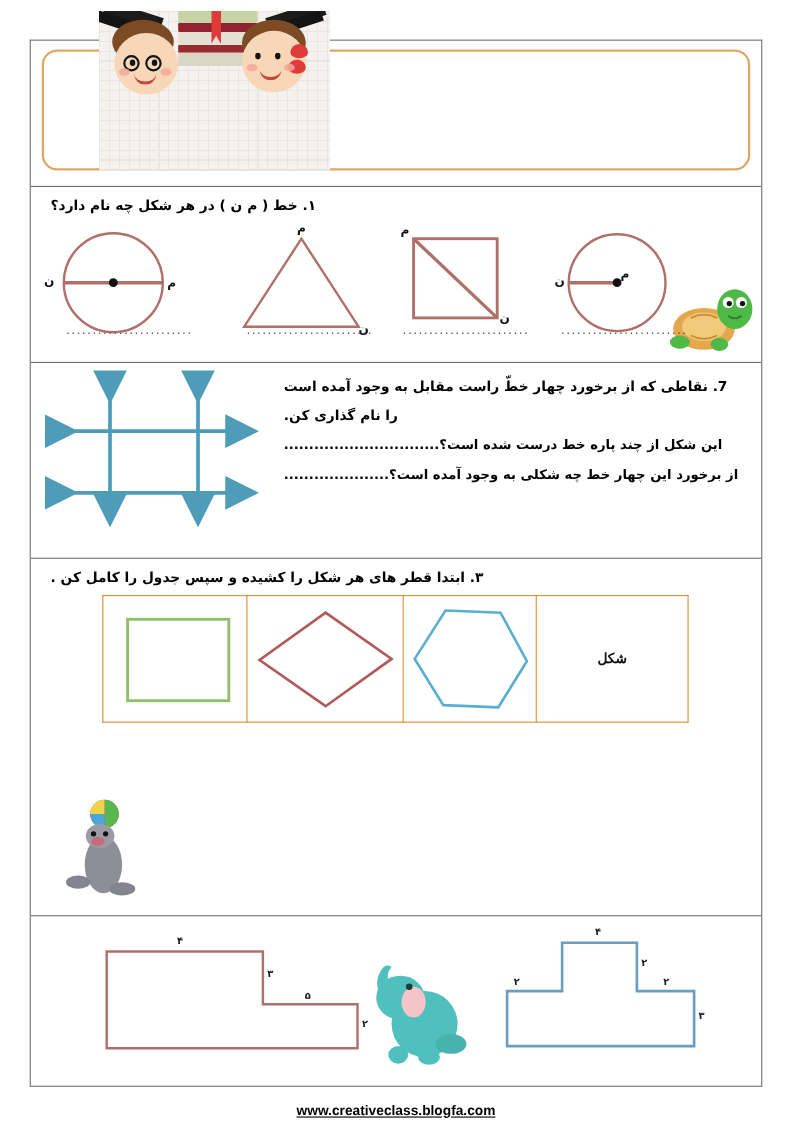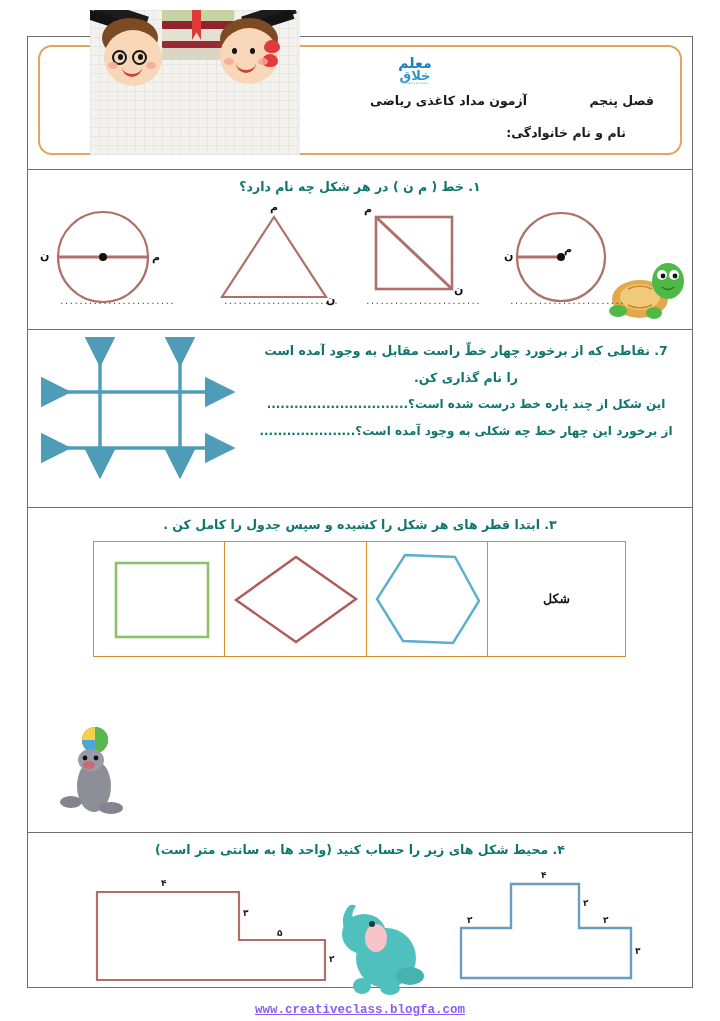--- a/index.html
+++ b/index.html
@@ -89,22 +89,22 @@
     margin-top: 17px;
     font-size: 12.5px;
     font-weight: bold;
     color: #1a1a1a;
     padding-right: 28px;
   }
 
   
   .section { position: relative; border-top: 1.4px solid #6f6f6f; }
   .q-text {
-    direction: rtl; text-align: center;
-    font-size: 12.5px; font-weight: bold; color: #0f766e;
+    direction: rtl; text-align: left;
+    font-size: 12.5px; font-weight: bold; color: #000000;
     padding: 7px 18px 0 18px;
     line-height: 20px;
   }
   .q-sub { font-size: 12px; font-weight: bold; }
 
   
   .s1 { height: 160px; }
   .shapes1 { position: relative; height: 118px; }
   .sh { position: absolute; }
   .lbl { position: absolute; font-size: 11px; color: #111; font-weight: bold; }
@@ -137,23 +137,23 @@
 
   
   .s4 { height: 175px; }
   .poly-wrap { position: relative; height: 140px; }
   .dim { position: absolute; font-size: 9px; font-weight: bold; color: #1a1a1a; }
 
   .footer {
     position: absolute; left: 0; right: 0; bottom: 4px;
     text-align: center;
     font-size: 12.5px;
-    color: #8b5cf6;
+    color: #000000;
     text-decoration: underline;
-    font-family: Liberation Mono, monospace;
+    font-family: Liberation Sans, sans-serif;
     font-weight: bold;
   }
 </style>
 </head>
 <body>
 
 <div class="page">
 
   <div class="header-band">
 
@@ -189,32 +189,20 @@
         <div class="bow" style="left:46px; top:34px;"></div>
         <div class="bow" style="left:44px; top:48px;"></div>
         <div class="eye" style="left:14px; top:42px;"></div>
         <div class="eye" style="left:32px; top:42px;"></div>
         <div class="cheek" style="left:6px; top:52px;"></div>
         <div class="cheek" style="left:40px; top:52px;"></div>
         <div class="smile" style="left:18px; top:56px;"></div>
       </div>
     </div>
 
-    <div class="head-text">
-      <div class="logo">
-        <div class="mark">معلم</div>
-        <div class="mark2">خلاق</div>
-        <div class="sub">creativeclass</div>
-      </div>
-      <div class="title-row">
-        <span class="chapter">فصل پنجم</span>
-        <span>آزمون مداد کاغذی ریاضی</span>
-      </div>
-      <div class="name-row">نام و نام خانوادگی:</div>
-    </div>
   </div>
 
   <div class="section s1" style="margin-top:14px;">
     <div class="q-text">۱.   خط ( م ن ) در هر شکل چه نام دارد؟</div>
 
     <div class="shapes1">
 
       <div class="sh" style="left:20px; top:12px;">
         <svg width="110" height="96" viewBox="0 0 110 96">
           <circle cx="55" cy="48" r="45" fill="none" stroke="#b0706a" stroke-width="2.2"></circle>
@@ -338,21 +326,20 @@
         <circle cx="24" cy="32" r="2.4" fill="#111"></circle>
         <circle cx="35" cy="32" r="2.4" fill="#111"></circle>
         <ellipse cx="28" cy="39" rx="6" ry="4" fill="#c96b74"></ellipse>
         <ellipse cx="10" cy="76" rx="11" ry="6" fill="#83848f"></ellipse>
         <ellipse cx="50" cy="82" rx="12" ry="6" fill="#83848f"></ellipse>
       </svg>
     </div>
   </div>
 
   <div class="section s4">
-    <div class="q-text">۴. محیط شکل های زیر را حساب کنید (واحد ها به سانتی متر است)</div>
 
     <div class="poly-wrap">
 
       <div class="sh" style="left:65px; top:18px;">
         <svg width="240" height="110" viewBox="0 0 240 110">
           <polygon points="4,14 146,14 146,62 232,62 232,102 4,102" fill="none" stroke="#b0706a" stroke-width="2.2"></polygon>
         </svg>
         <span class="dim" style="left:68px; top:0px;">۴</span>
         <span class="dim" style="left:150px; top:30px;">۳</span>
         <span class="dim" style="left:184px; top:50px;">۵</span>

